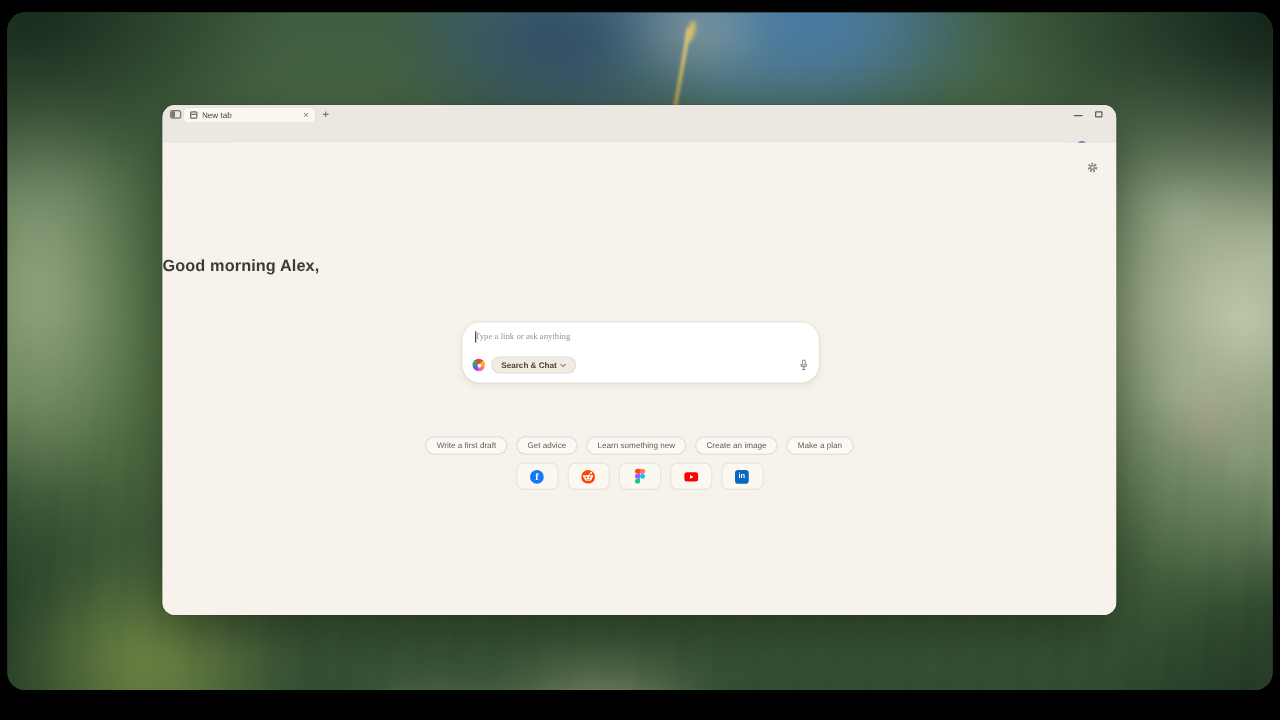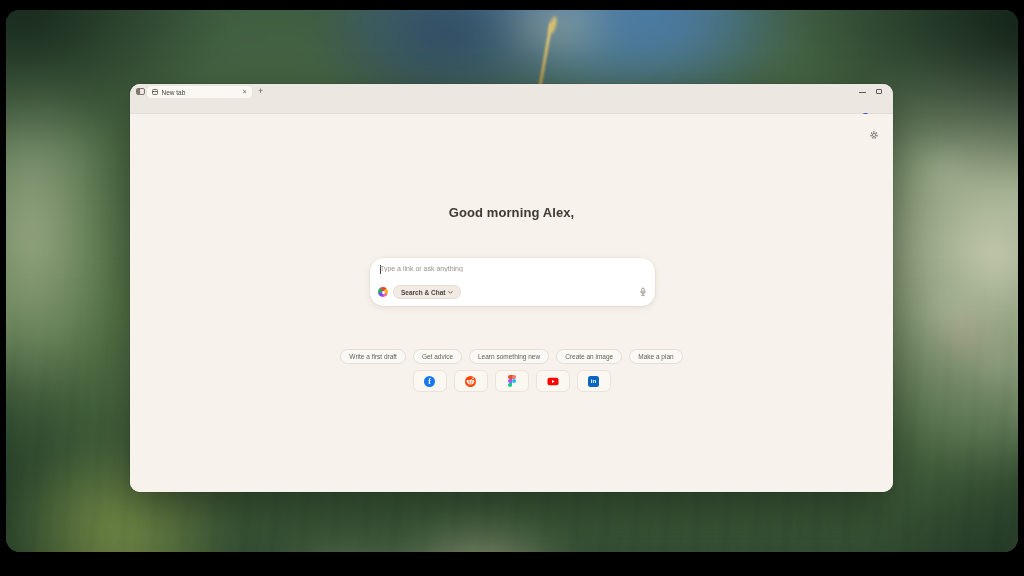--- a/index.html
+++ b/index.html
@@ -87,28 +87,28 @@
     font-size:6.5px; color:#55504a; font-family:"Liberation Sans", sans-serif; }
   .addressbar input::placeholder { color:#8d8780; }
   .avatar { position:absolute; left:730px; top:14.5px; width:11px; height:11px; border-radius:50%;
     background:radial-gradient(circle at 50% 38%, #14255c 0%, #1b3f9e 40%, #3b82f6 85%); }
   .overflow-dots { position:absolute; left:747px; top:17px; font-size:8px; color:#5f5a54;
     letter-spacing:-.5px; line-height:1; }
 
   .content { position:absolute; left:0; top:30px; right:0; bottom:0; background:#F7F2EB; }
   .gear { position:absolute; left:739px; top:12px; }
 
-  .greeting { position:absolute; left:0; right:0; top:91px; text-align:center;
+  .greeting { position:absolute; left:0; right:0; top:91px; text-align:left;
     font-size:13px; line-height:16px; font-weight:700; color:#3E3A34; letter-spacing:.1px; }
 
   .ask-card { position:absolute; left:240px; top:144px; width:285px; height:48px;
     background:#FFFFFF; border-radius:14px;
     box-shadow:0 2px 6px rgba(110,90,60,.12), 0 0 0 1px rgba(0,0,0,.03); }
   .ask-input { position:absolute; left:10px; top:7px; width:255px; border:none; outline:none;
-    background:transparent; font-size:7px; color:#55504a; font-family:Liberation Sans, sans-serif; }
+    background:transparent; font-size:7px; color:#55504a; font-family:Liberation Serif, serif; }
   .ask-input::placeholder { color:#9b948a; }
   .caret { position:absolute; left:9.5px; top:7px; width:1px; height:9px; background:#4a453f; }
   .ask-bottom { position:absolute; left:8px; right:8px; bottom:6px; height:16px;
     display:flex; align-items:center; gap:5px; }
   .mode-pill { height:14px; border-radius:7px; background:#F1EBE3;
     border:1px solid rgba(0,0,0,.05); display:flex; align-items:center; gap:3px; padding:0 7px; }
   .mode-label { font-size:6.5px; font-weight:700; color:#49443d; }
   .mic { margin-left:auto; display:flex; align-items:center; }
 
   .chips { position:absolute; left:0; right:0; top:235px; display:flex; justify-content:center; gap:7px; }

